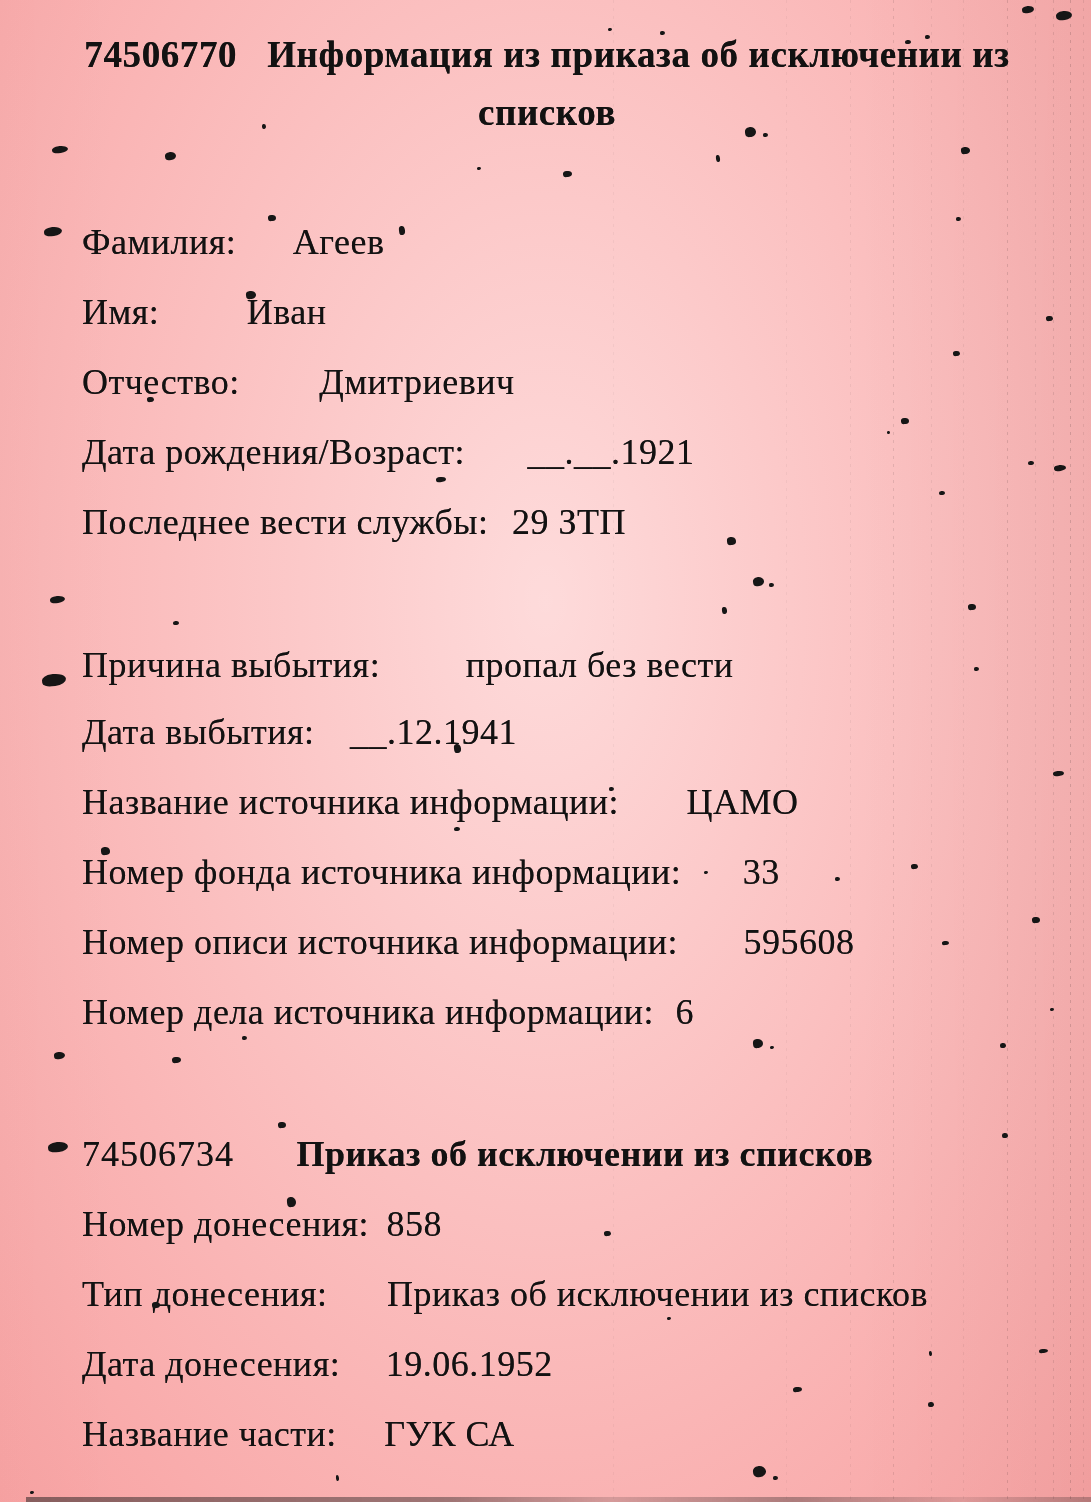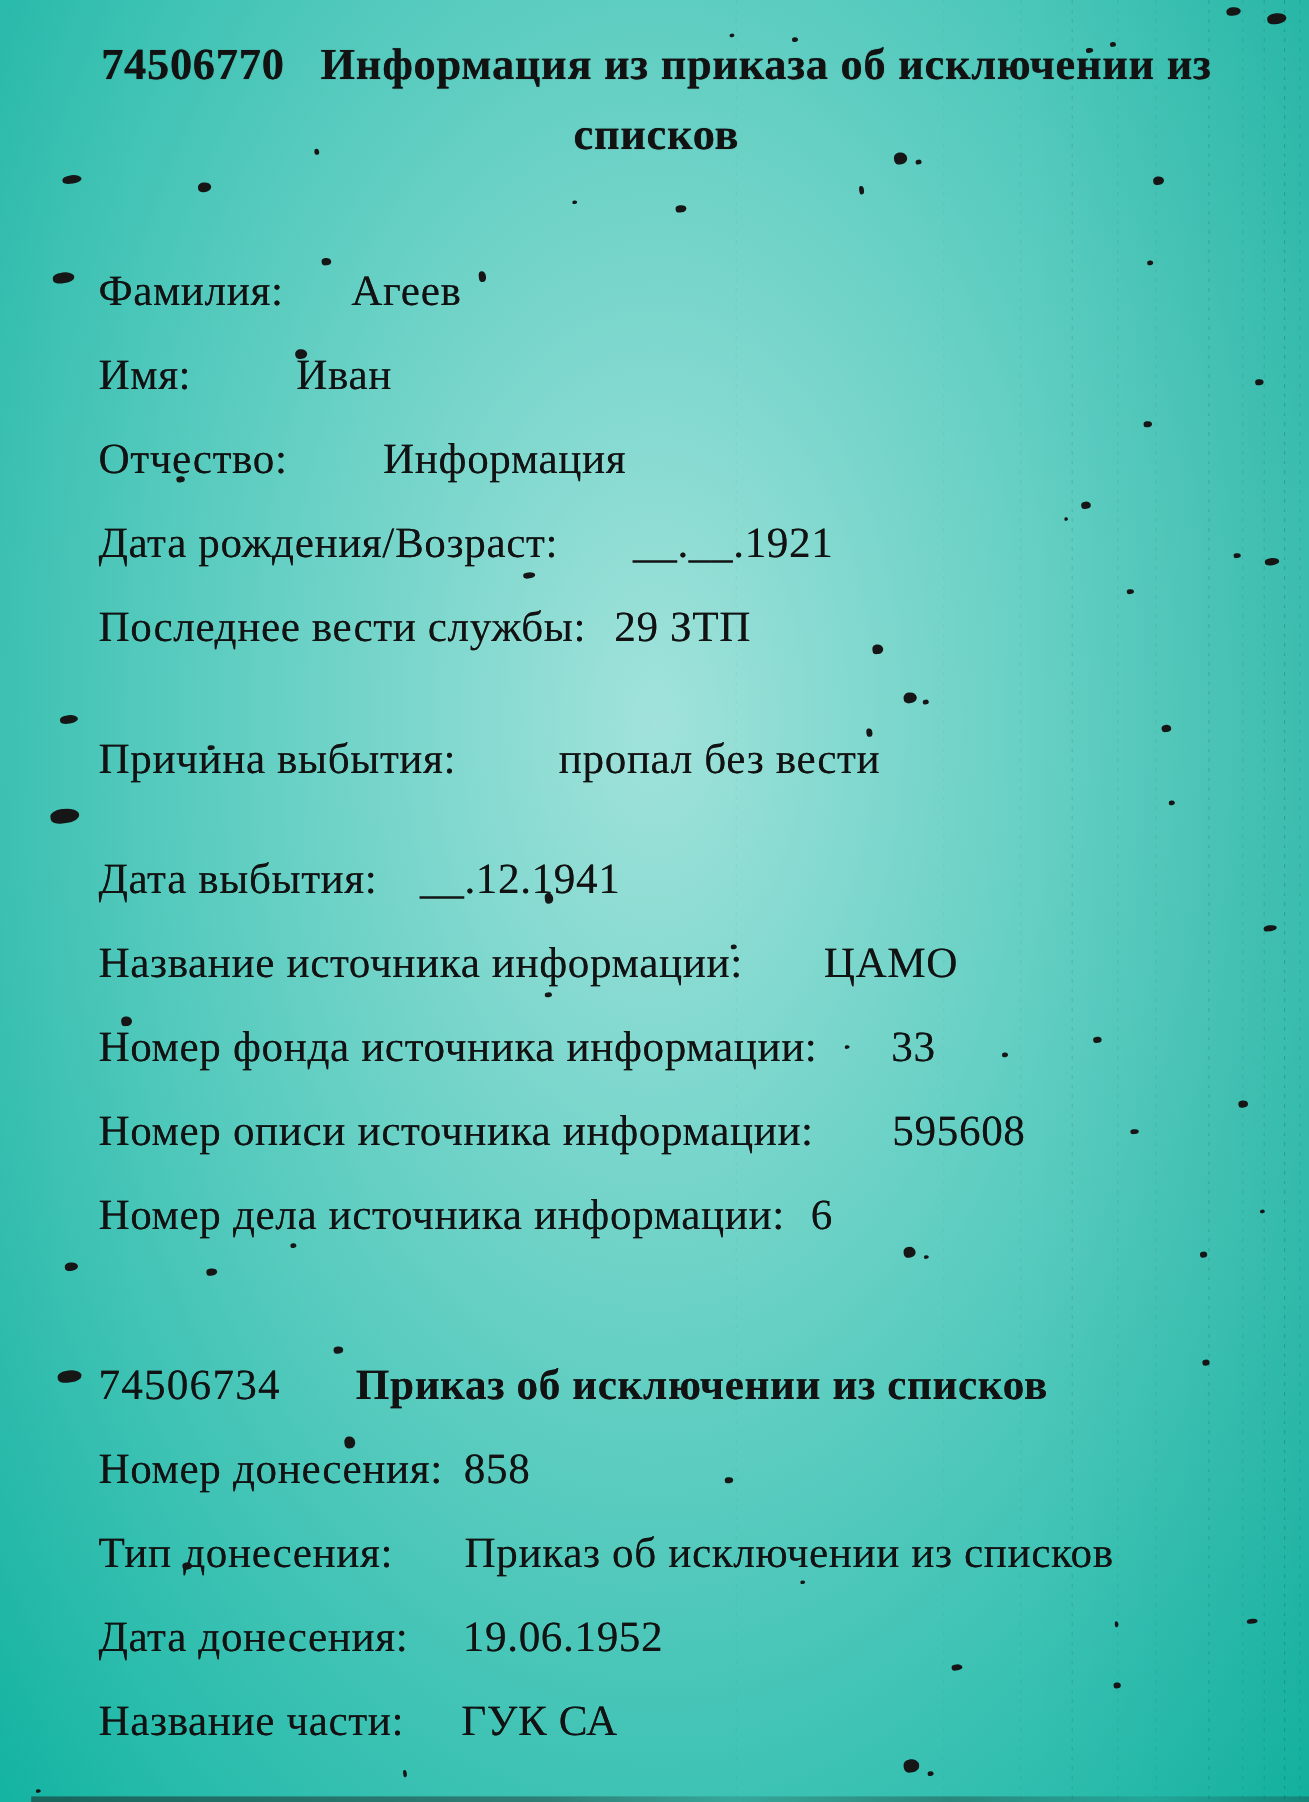--- a/index.html
+++ b/index.html
@@ -1,21 +1,21 @@
 <!DOCTYPE html>
 <html lang="ru"><head>
 <meta charset="utf-8">
 <style>
   html, body { margin: 0; padding: 0; background: #e8e8e8; }
   .page {
     position: relative;
     width: 1091px;
     height: 1502px;
     margin: 0 auto;
-    background: #14b8a6;
+    background: #fca5a5;
     overflow: hidden;
     font-family: "Liberation Serif", "DejaVu Serif", serif;
     color: #121212;
   }
   
   .page::before {
     content: "";
     position: absolute; inset: 0;
     background:
       linear-gradient(to right, rgba(0,0,0,0.012) 0%, rgba(0,0,0,0) 12%, rgba(0,0,0,0) 78%, rgba(0,0,0,0.03) 100%),
@@ -79,31 +79,31 @@
   <div class="row" style="top:219px">
     <span class="lbl">Фамилия:</span>
     <span class="val" style="margin-left:47px">Агеев</span>
   </div>
   <div class="row" style="top:289px">
     <span class="lbl">Имя:</span>
     <span class="val" style="margin-left:78px">Иван</span>
   </div>
   <div class="row" style="top:359px">
     <span class="lbl">Отчество:</span>
-    <span class="val" style="margin-left:70px">Информация</span>
+    <span class="val" style="margin-left:70px">Дмитриевич</span>
   </div>
   <div class="row" style="top:429px">
     <span class="lbl">Дата рождения/Возраст:</span>
     <span class="val" style="margin-left:53px">__.__.1921</span>
   </div>
   <div class="row" style="top:499px">
     <span class="lbl">Последнее вести службы:</span>
     <span class="val" style="margin-left:14px">29 ЗТП</span>
   </div>
-  <div class="row" style="top:609px">
+  <div class="row" style="top:642px">
     <span class="lbl">Причина выбытия:</span>
     <span class="val" style="margin-left:76px">пропал без вести</span>
   </div>
   <div class="row" style="top:709px">
     <span class="lbl">Дата выбытия:</span>
     <span class="val" style="margin-left:26px">__.12.1941</span>
   </div>
   <div class="row" style="top:779px">
     <span class="lbl">Название источника информации:</span>
     <span class="val" style="margin-left:58px">ЦАМО</span>

